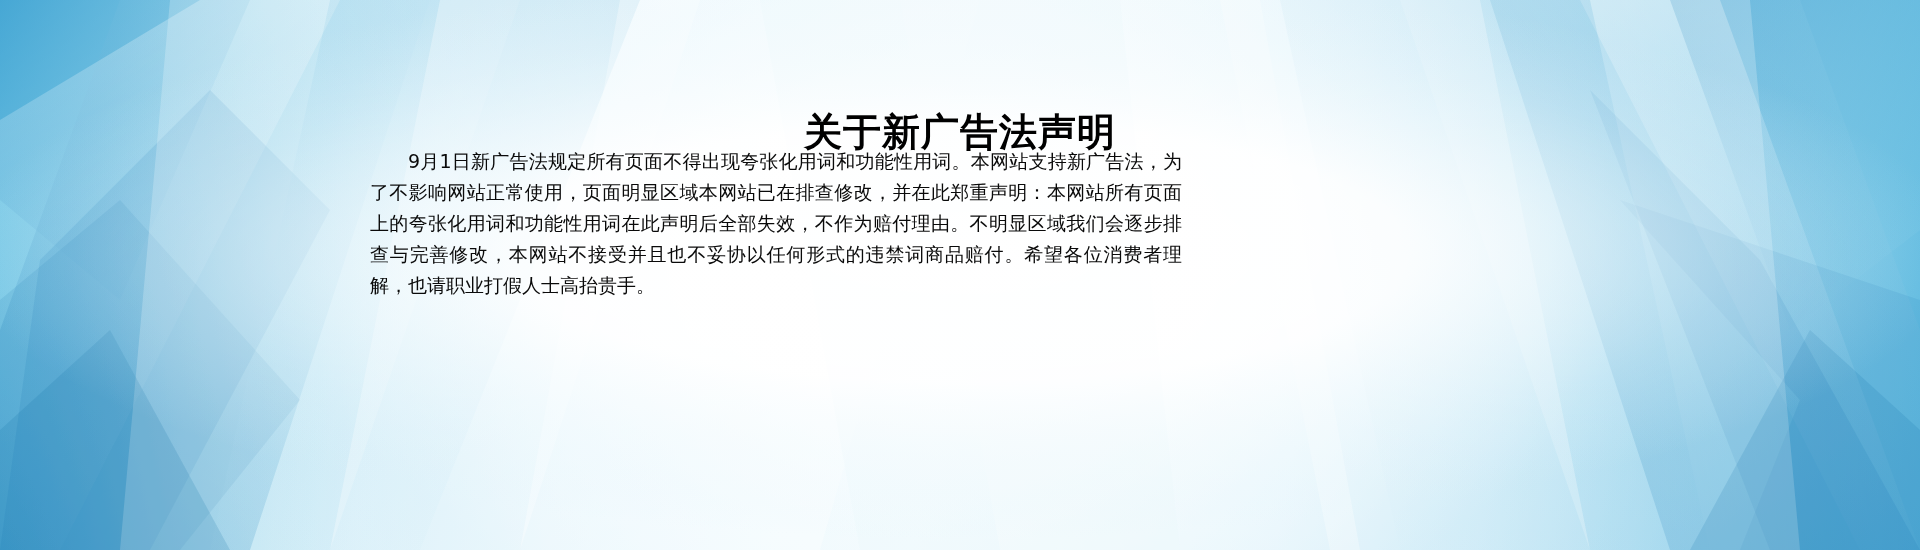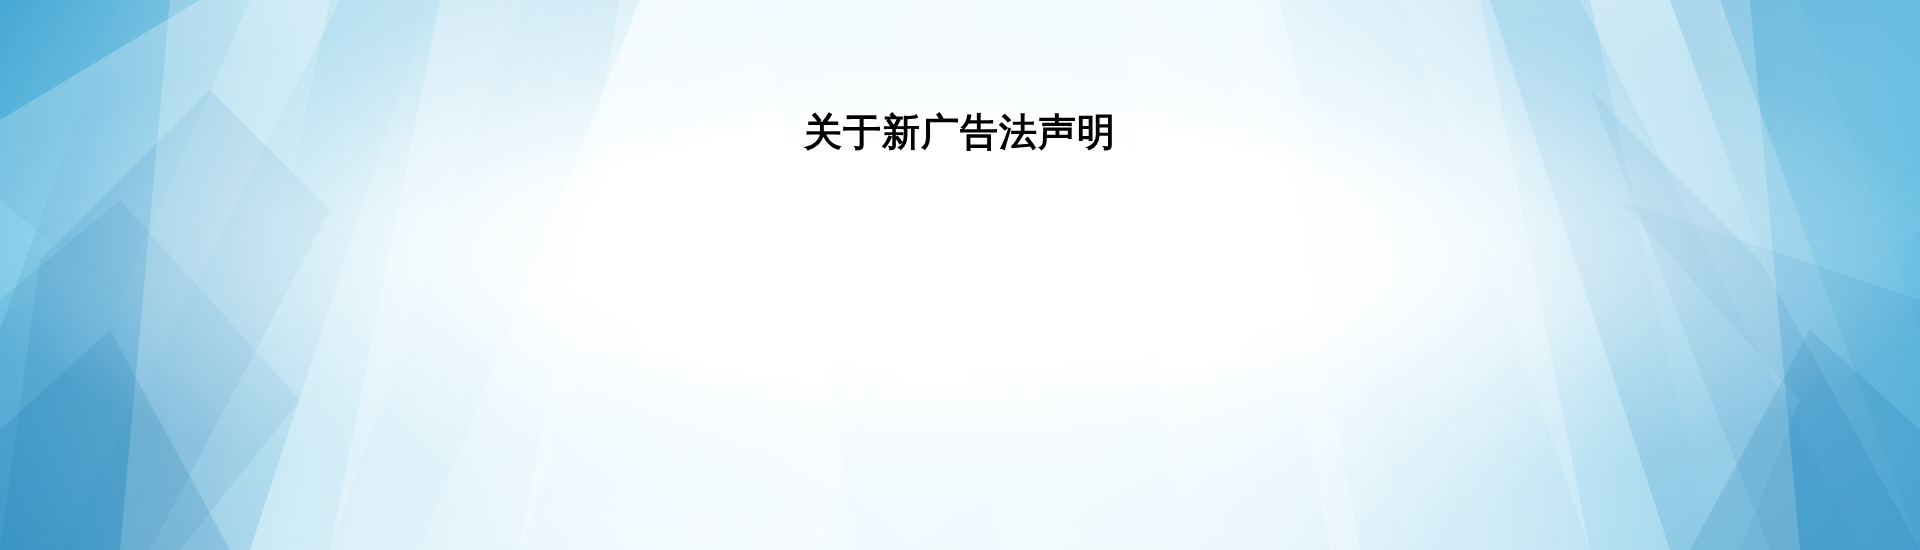--- a/index.html
+++ b/index.html
@@ -110,15 +110,16 @@
     </g>
 
     <rect x="0" y="0" width="1920" height="550" fill="url(#glow)"></rect>
   </svg>
 
   <div class="title-wrap">
     <h1 class="title">关于新广告法声明</h1>
   </div>
 
   <div class="body-wrap">
+    <p class="para p1">9月1日新广告法规定所有页面不得出现夸张化用词和功能性用词。本网站支持新广告法，为了不影响网站正常使用，页面明显区域本网站已在排查修改，并在此郑重声明：本网站所有页面上的夸张化用词和功能性用词在此声明后全部失效，不作为赔付理由。不明显区域我们会逐步排查与完善修改，本网站不接受并且也不妥协以任何形式的违禁词商品赔付。希望各位消费者理解，也请职业打假人士高抬贵手。</p>
   </div>
 
 </div>
 
 </body></html>

